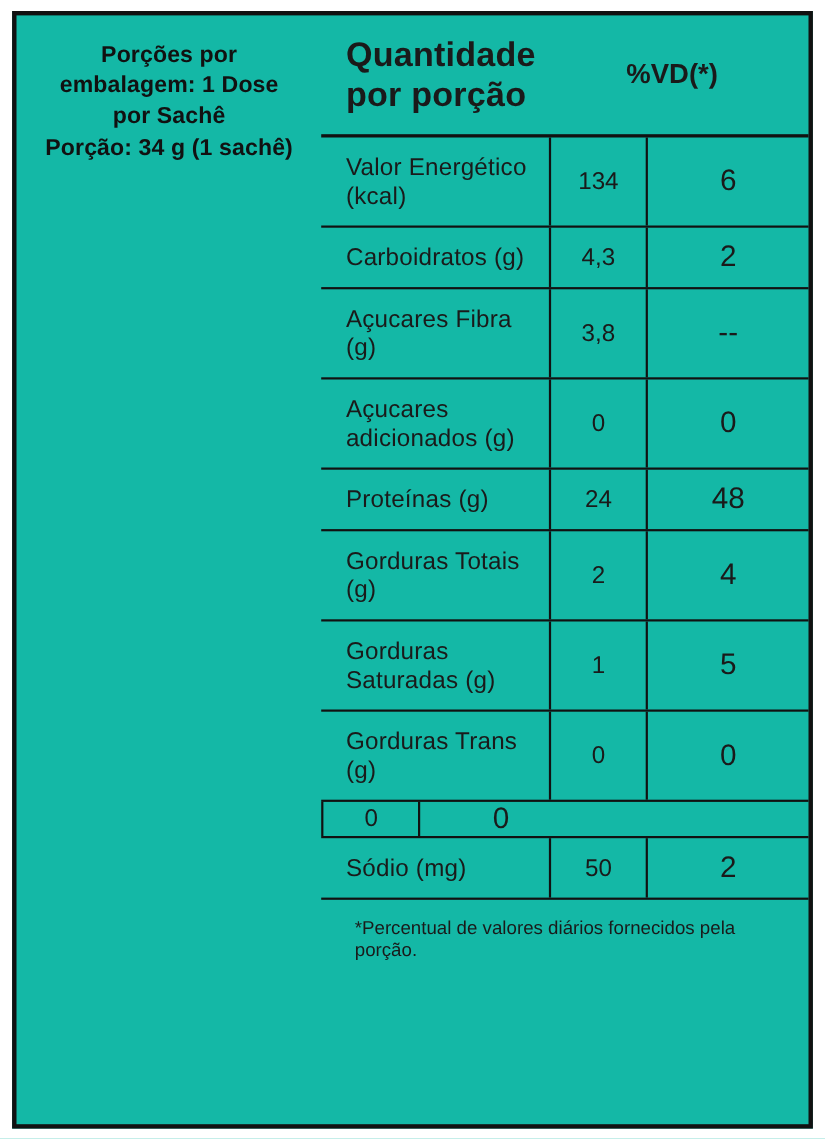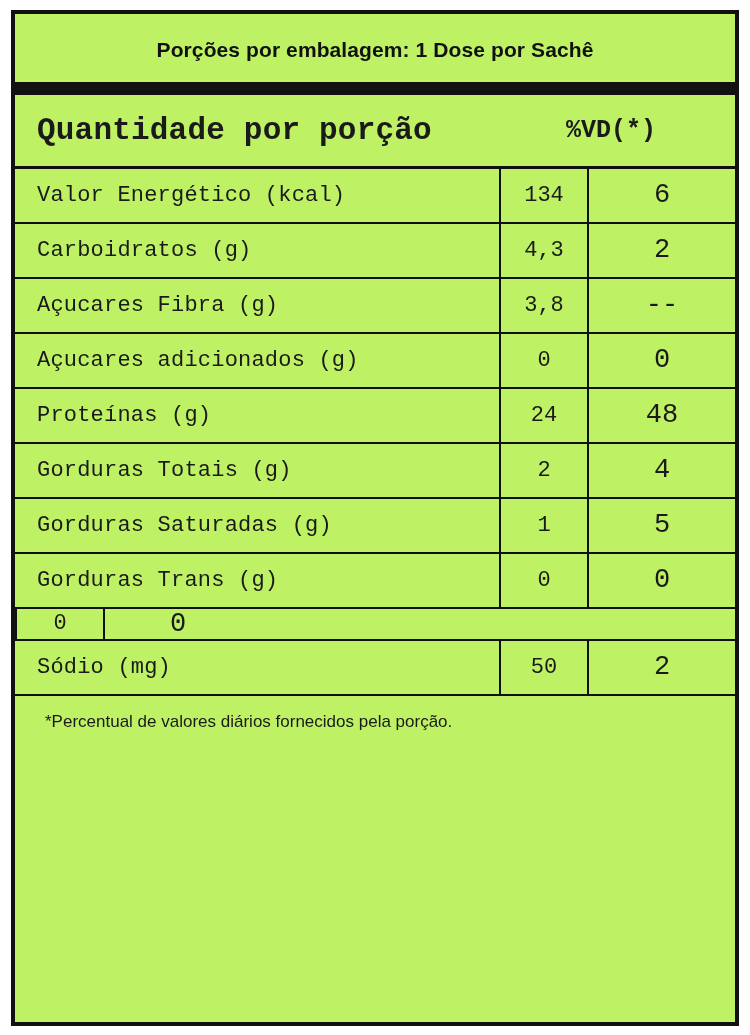--- a/index.html
+++ b/index.html
@@ -14,23 +14,23 @@
     font-family: "Liberation Sans", sans-serif;
     color: #1a1a1a;
     display: flex;
     align-items: center;
     justify-content: center;
   }
   .label-panel {
     width: 728px;
     height: 1016px;
     border: 4px solid #111111;
-    background: #bef264;
+    background: #14b8a6;
     display: flex;
-    flex-direction: column;
+    flex-direction: row;
     padding: 0;
   }
   
   .header-block {
     padding: 22px 26px 14px 26px;
     text-align: center;
   }
   .header-line {
     font-size: 21px;
     font-weight: bold;
@@ -46,21 +46,20 @@
   
   .table-wrap {
     flex: 1;
     display: flex;
     flex-direction: column;
   }
   .row {
     display: flex;
     align-items: stretch;
     border-bottom: 2px solid #111111;
-    font-family: Liberation Mono, monospace;
   }
   .row:last-child { border-bottom: none; }
   .cell-name {
     flex: 1;
     padding: 14px 0 14px 22px;
     display: flex;
     align-items: center;
     font-size: 22px;
     color: #1a1a1a;
     letter-spacing: 0.2px;
@@ -111,20 +110,21 @@
     align-items: center;
   }
 </style>
 </head>
 <body>
 
 <div class="label-panel">
 
   <div class="header-block">
     <div class="header-line">Porções por embalagem: 1 Dose por Sachê</div>
+    <div class="header-line">Porção: 34 g (1 sachê)</div>
   </div>
 
   <div class="thick-rule"></div>
 
   <div class="table-wrap">
 
     <div class="row head-row">
       <div class="cell-name">Quantidade por porção</div>
       <div class="cell-amount"></div>
       <div class="cell-vd">%VD(*)</div>

